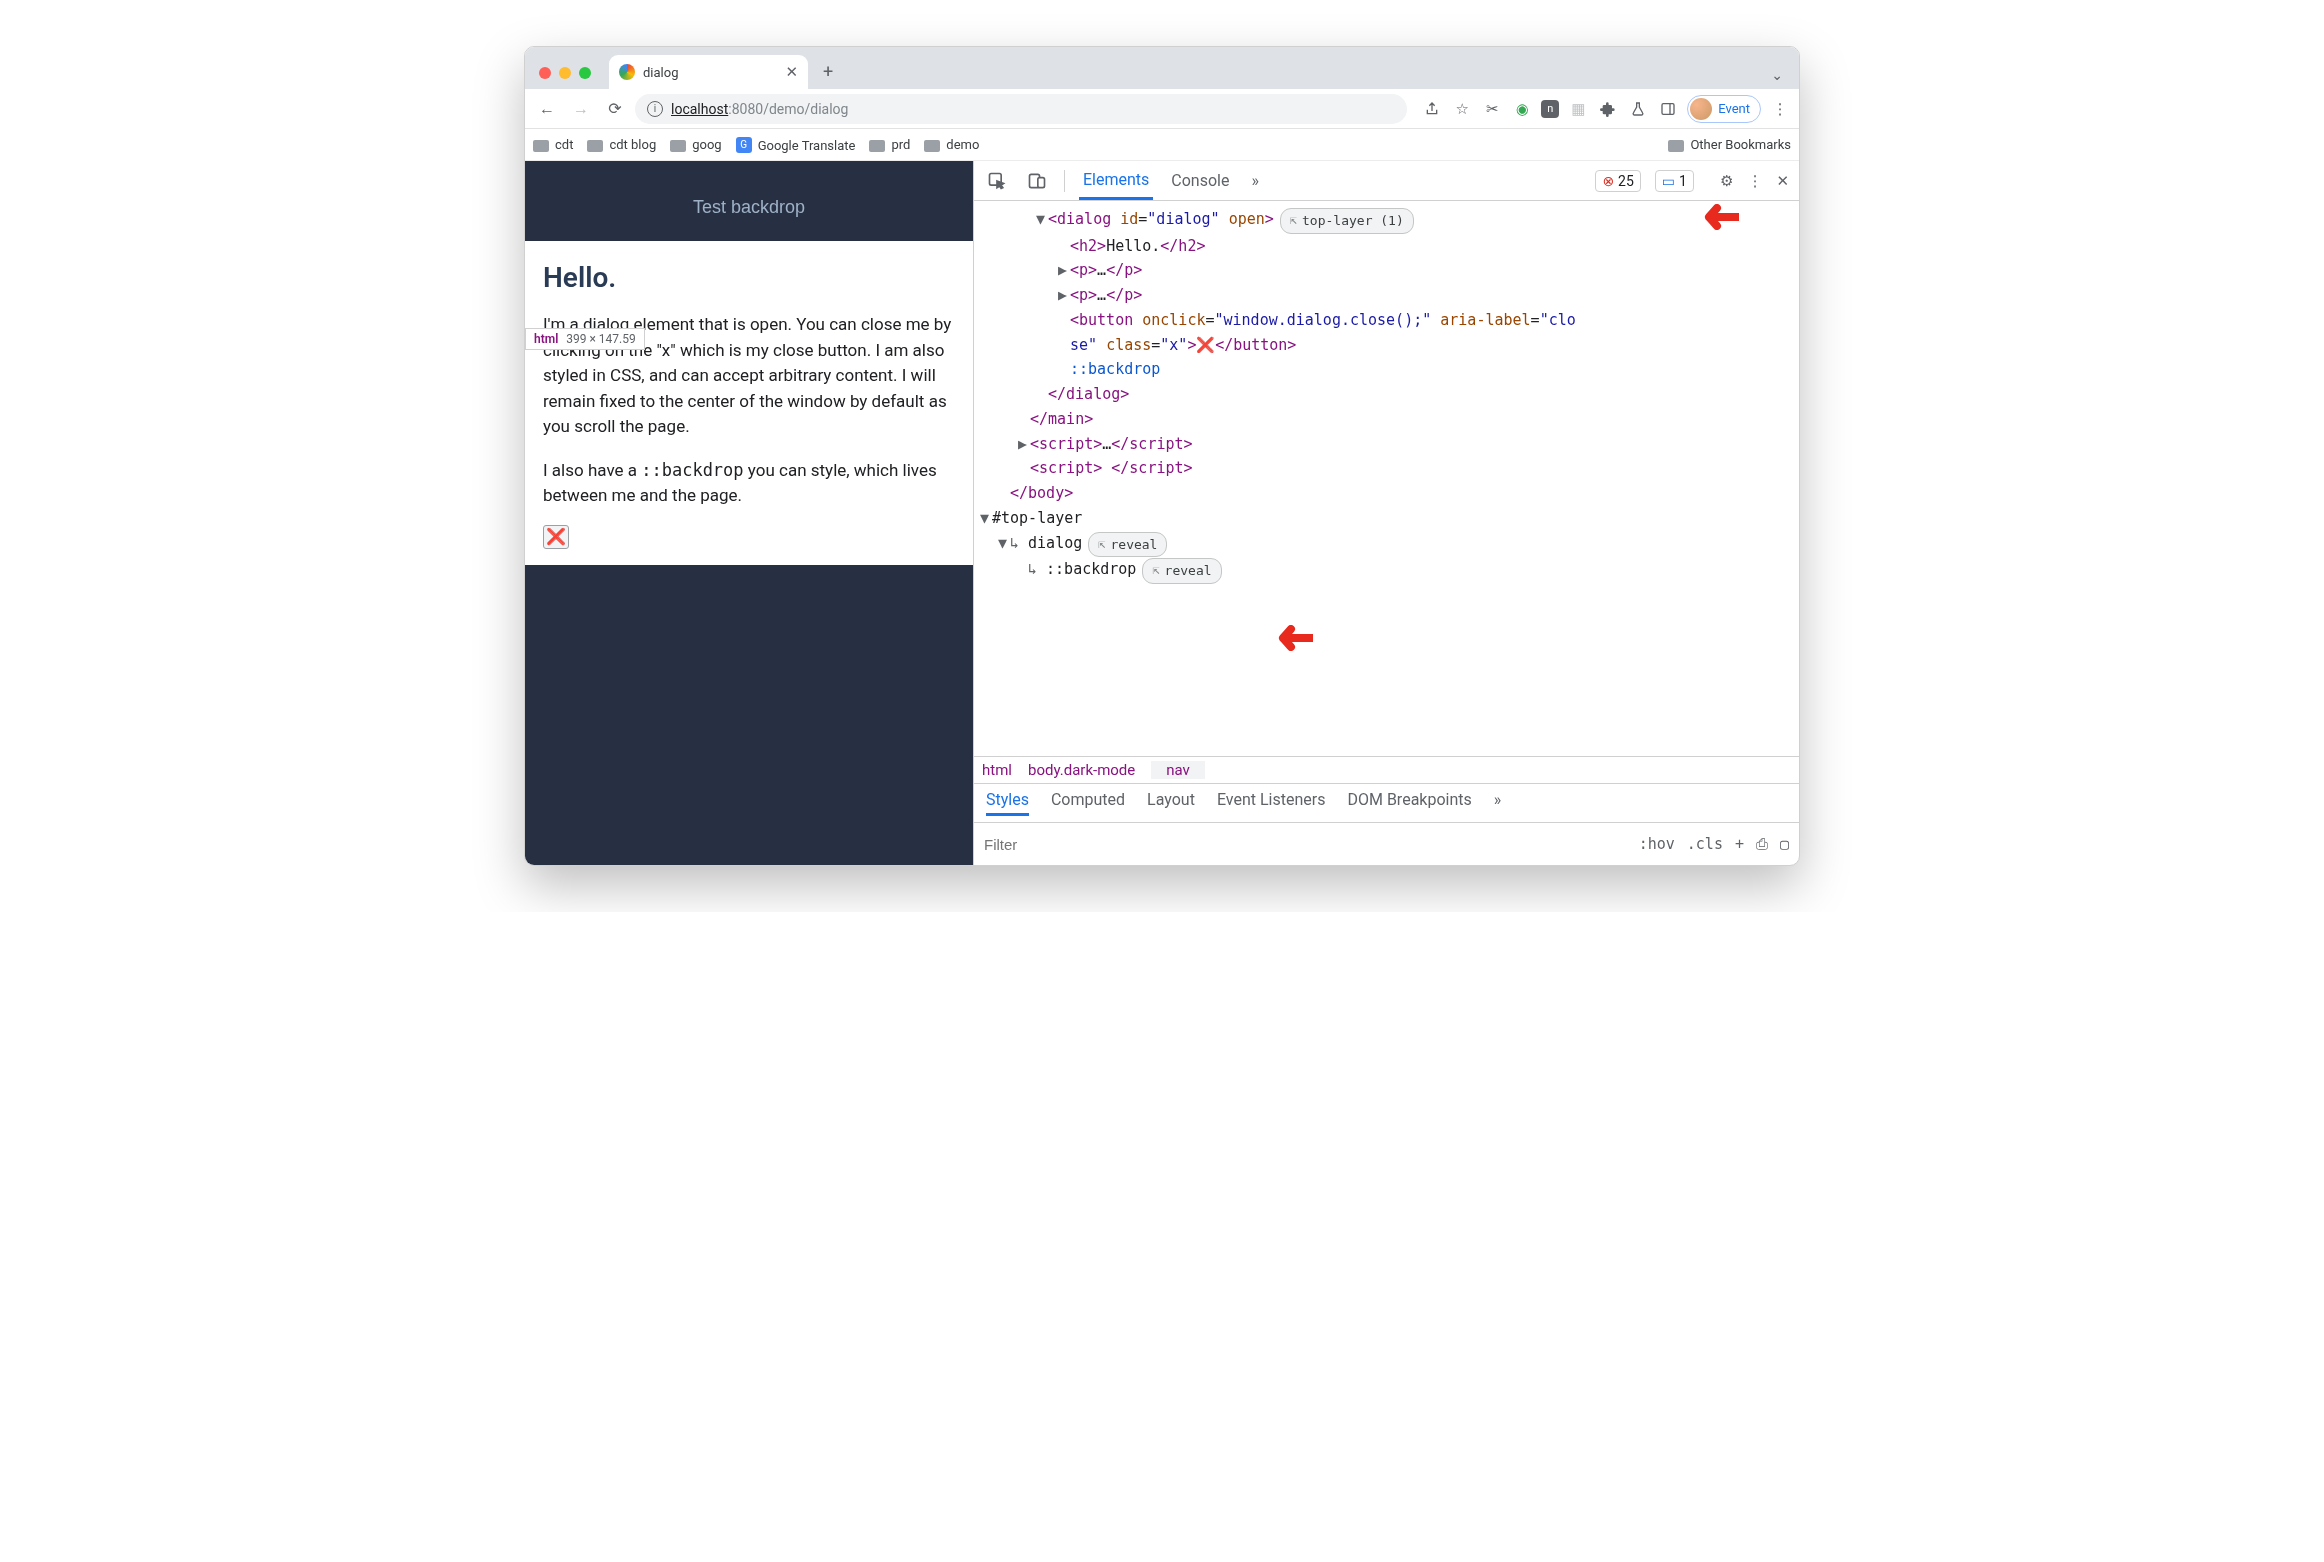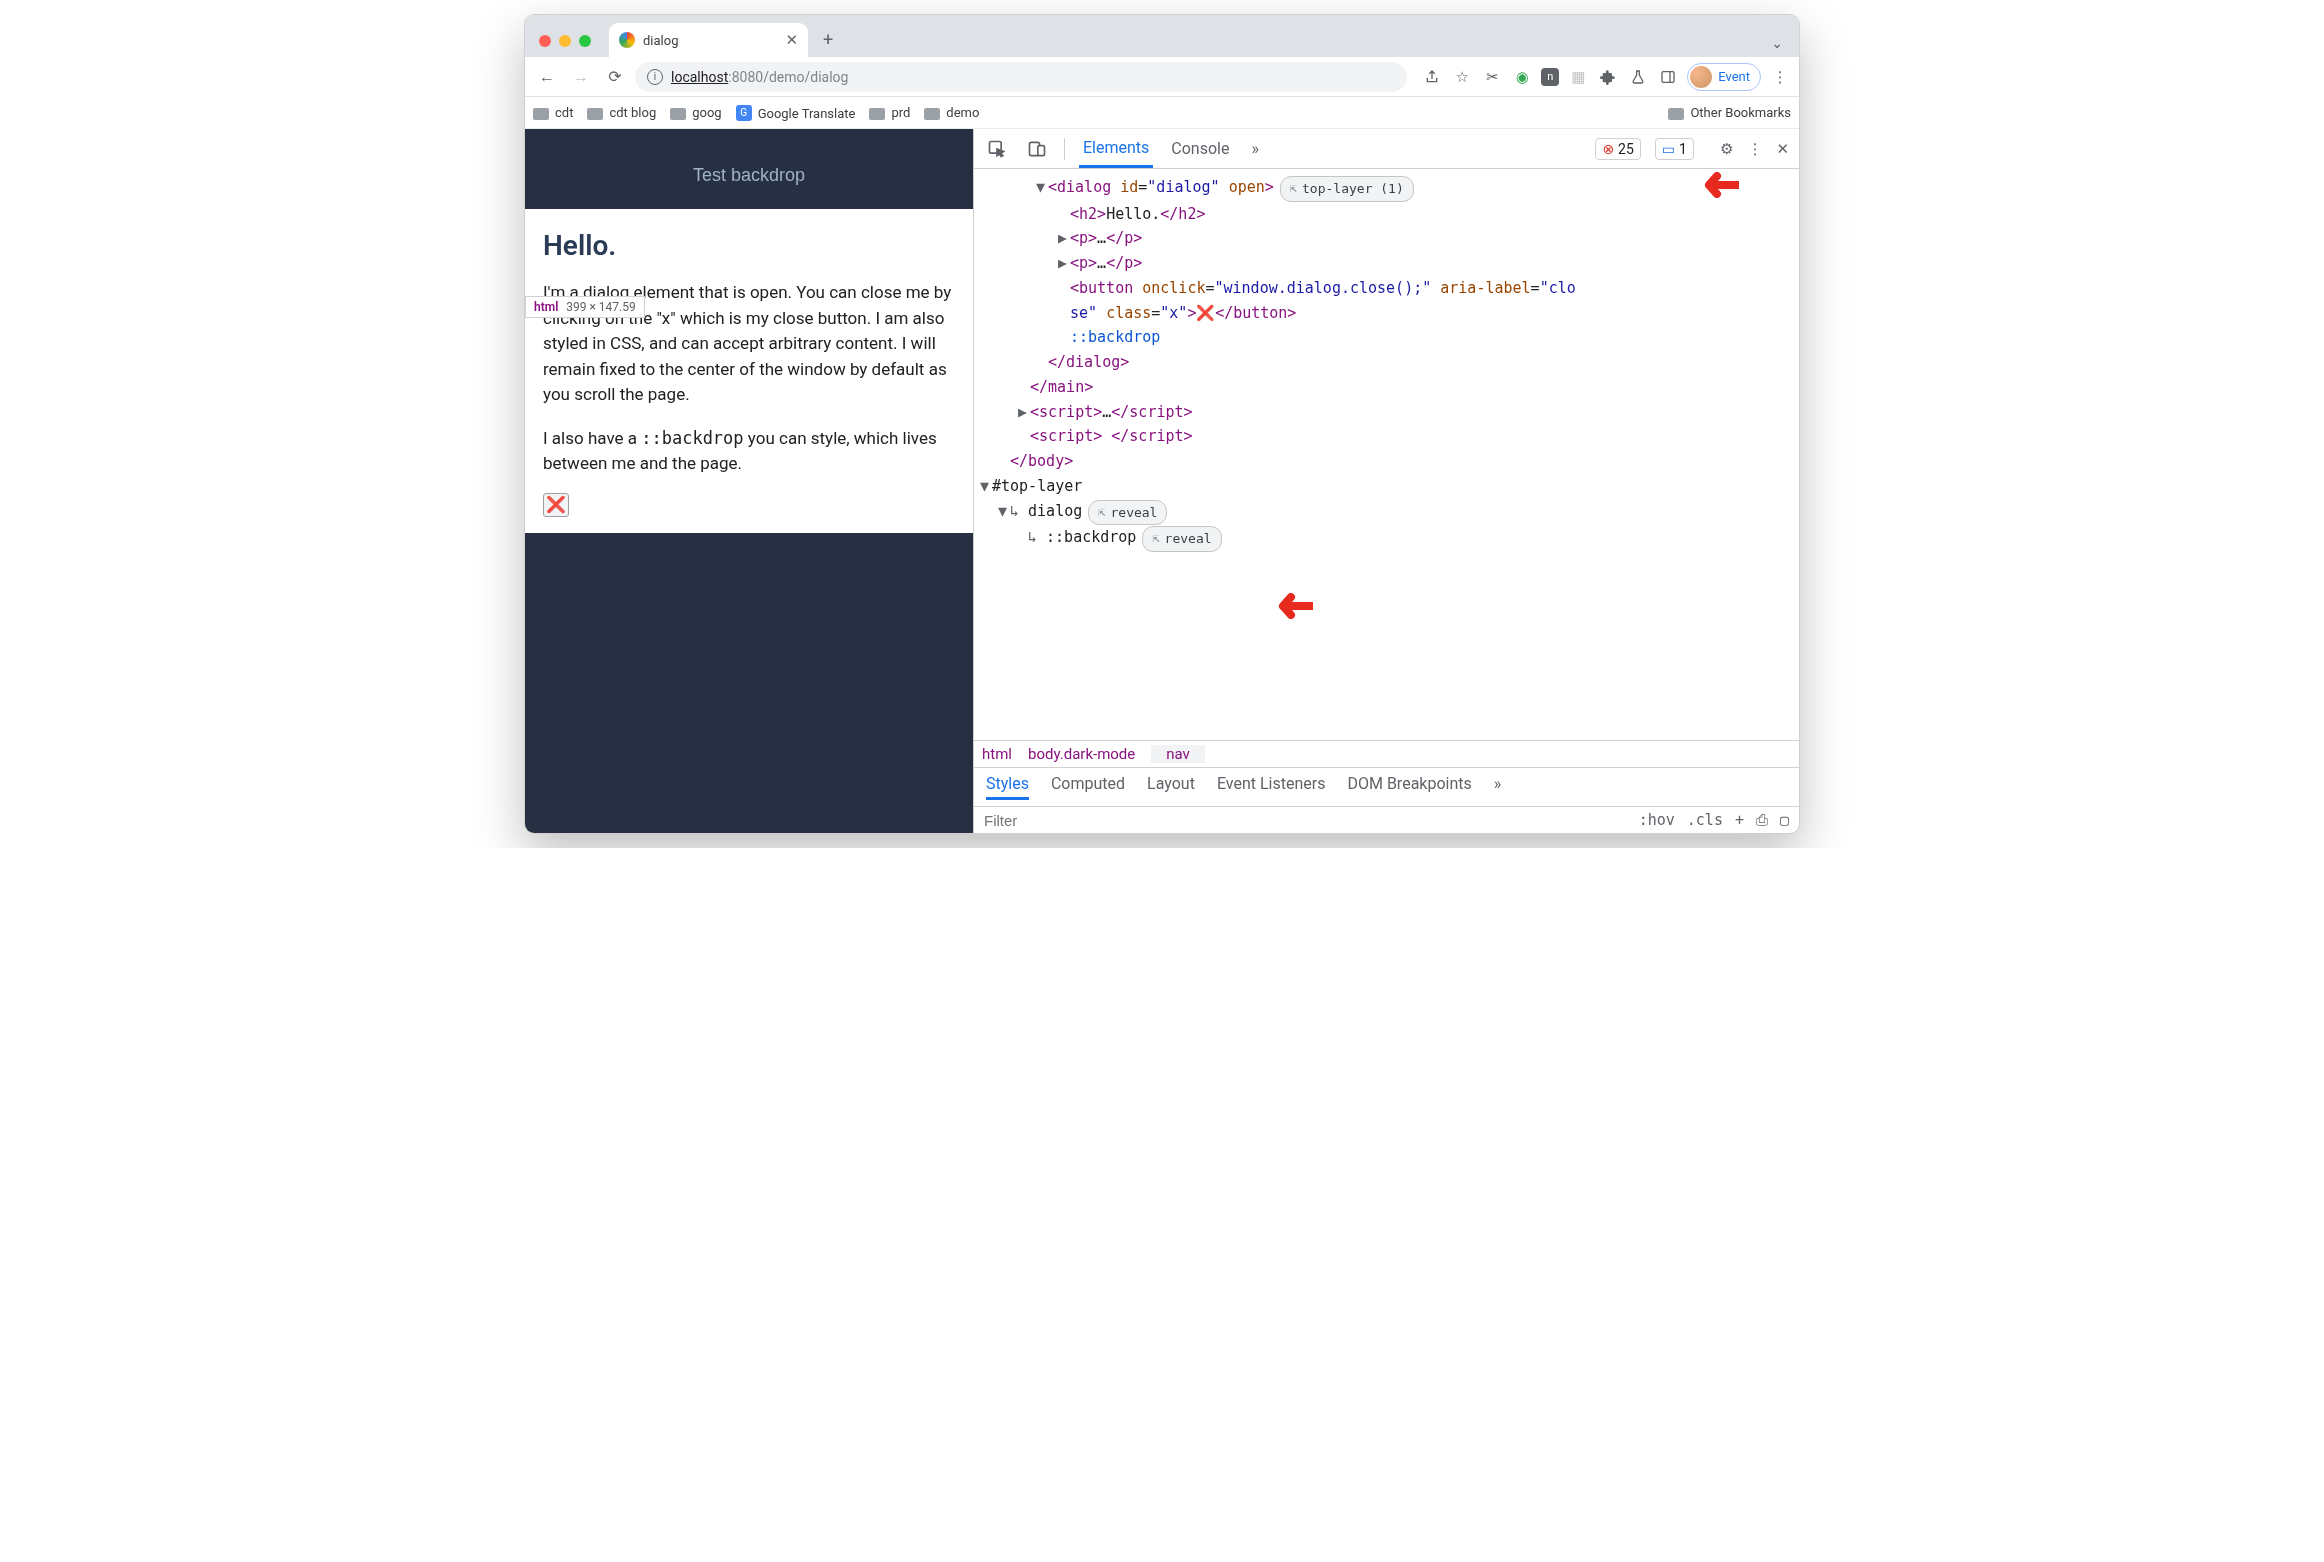--- a/index.html
+++ b/index.html
@@ -1,17 +1,17 @@
 <!DOCTYPE html>
 <html><head>
 <meta charset="utf-8">
 <style>
   * { box-sizing: border-box; margin: 0; padding: 0; }
   body { font-family: -apple-system, BlinkMacSystemFont, "Segoe UI", Roboto, sans-serif; background: #fff; }
-  .window { width: 1276px; height: 820px; margin: 14px auto; border: 1px solid #d0d0d0; border-radius: 10px; overflow: hidden; box-shadow: 0 20px 50px rgba(0,0,0,.25); display: flex; flex-direction: column; background: #fff; position: relative; }
+  .window { width: 1276px; height: 820px; margin: 46px auto; border: 1px solid #d0d0d0; border-radius: 10px; overflow: hidden; box-shadow: 0 20px 50px rgba(0,0,0,.25); display: flex; flex-direction: column; background: #fff; position: relative; }
   
   .tabstrip { height: 42px; background: #dee1e6; display: flex; align-items: flex-end; padding: 0 8px; position: relative; }
   .traffic { display: flex; gap: 8px; align-items: center; padding: 0 8px 10px 6px; }
   .tl { width: 12px; height: 12px; border-radius: 50%; }
   .tl.red { background: #ff5f57; } .tl.yel { background: #febc2e; } .tl.grn { background: #28c840; }
   .tab { background: #fff; height: 34px; border-radius: 9px 9px 0 0; display: flex; align-items: center; padding: 0 10px; gap: 8px; font-size: 13px; color: #3c4043; margin-left: 10px; min-width: 199px; }
   .tab .favicon { width: 16px; height: 16px; border-radius: 50%; background: conic-gradient(#ea4335, #fbbc05, #34a853, #4285f4); }
   .tab .close { margin-left: auto; color: #5f6368; font-size: 15px; }
   .newtab { width: 28px; height: 28px; display: flex; align-items: center; justify-content: center; font-size: 18px; color: #5f6368; margin-left: 6px; margin-bottom: 4px; }
   .winchev { margin-left: auto; margin-bottom: 6px; margin-right: 8px; color: #5f6368; font-size: 14px; }
@@ -62,21 +62,21 @@
   .tg{color:#881280;} .attr{color:#994500;} .val{color:#1a1aa6;} .txt{color:#202124;} .pe{color:#0b57d0;}
   .badge { display:inline-flex; align-items:center; gap:5px; background:#f1f3f4; border:1px solid #c4c7c5; border-radius:11px; padding:1px 9px; font-size:13px; font-family:ui-monospace,Menlo,monospace; color:#3c4043; margin-left:6px;}
   .badge .bic{ opacity:.6; font-size:12px;}
   .selrow{ background:#e8f0fe; margin: 0 -6px; padding-left:6px;}
   .arrow { position:absolute; width:40px; height:26px; }
   .arrow svg{ width:100%; height:100%;}
   .crumbs { border-top:1px solid #d0d0d0; padding:4px 8px; font-size:15px; color:#881280; display:flex; gap:16px;}
   .crumbs .sel{ background:#f1f3f4; padding:0 15px;}
   .styles-tabs{ border-top:1px solid #d0d0d0; display:flex; gap:22px; padding:6px 12px; font-size:16px; color:#5f6368;}
   .styles-tabs .active{ color:#1a73e8; border-bottom:3px solid #1a73e8; padding-bottom:4px;}
-  .filterbar{ border-top:1px solid #d0d0d0; display:flex; align-items:center; padding:4px 10px; gap:10px; font-size:15px; color:#5f6368;}
+  .filterbar{ border-top:1px solid #d0d0d0; display:flex; align-items:center; padding:12px 10px; gap:10px; font-size:15px; color:#5f6368;}
   .filterbar input{ border:none; outline:none; font-size:15px; color:#5f6368; background:transparent; width:149px;}
   .filterbar .r{ margin-left:auto; display:flex; gap:12px; align-items:center; font-family: ui-monospace, Menlo, monospace;}
 </style>
 </head>
 <body>
 
 <div class="window">
 
   <div class="tabstrip">
     <div class="traffic">

